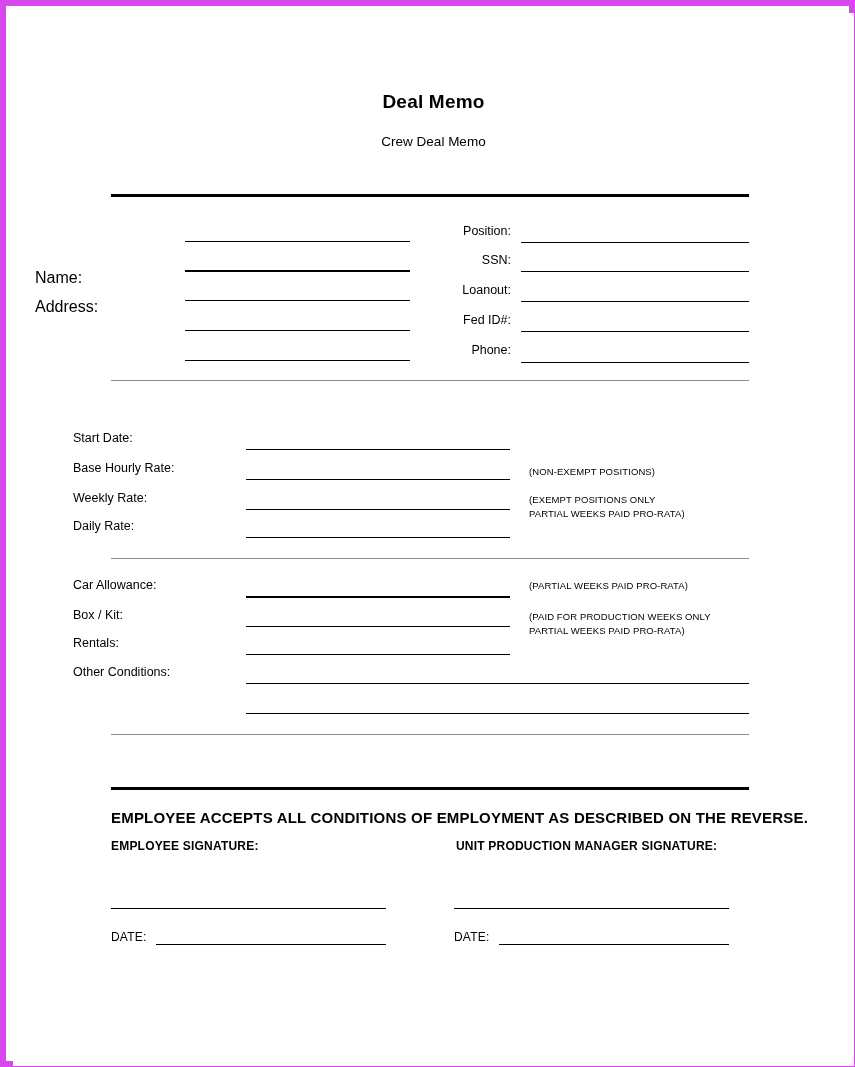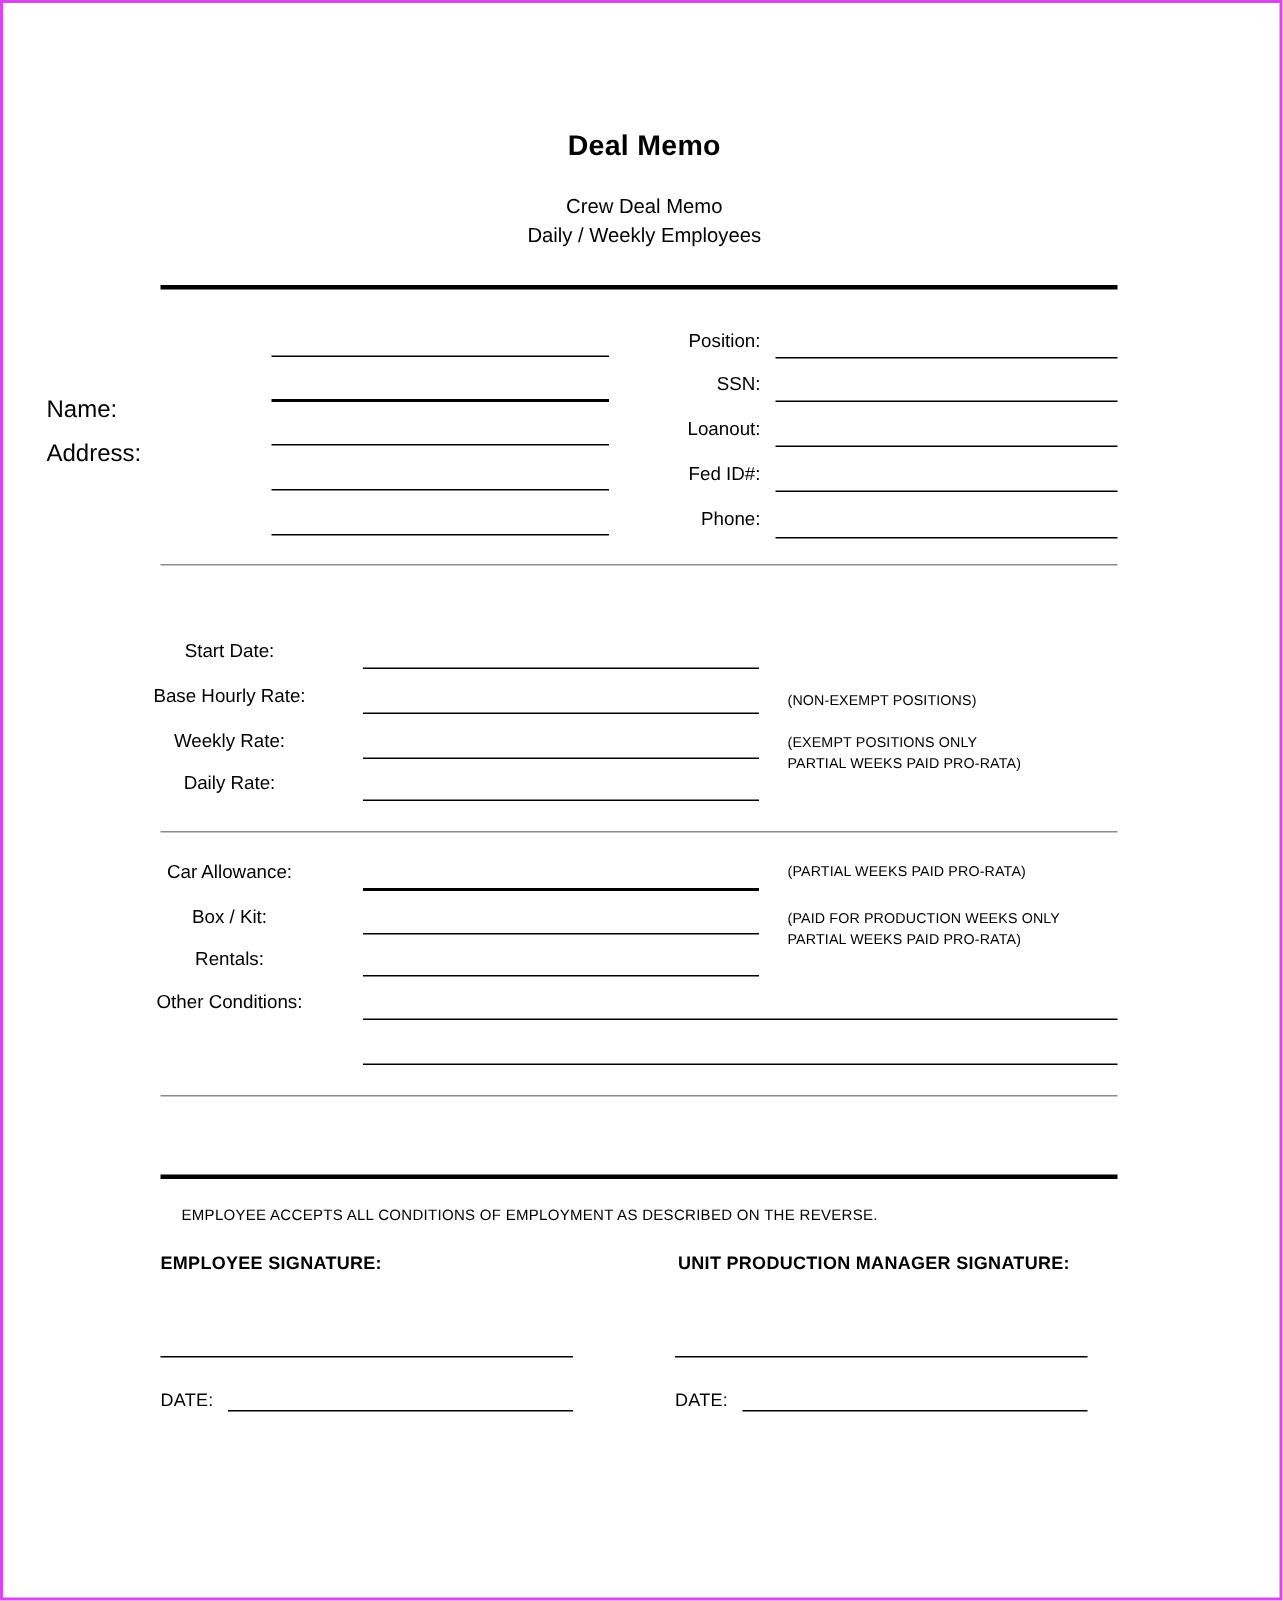--- a/index.html
+++ b/index.html
@@ -15,21 +15,21 @@
     overflow: hidden;
   }
 
   
   .page-frame {
     position: absolute;
     left: 0; top: 0;
     width: 855px;
     height: 1067px;
     box-sizing: border-box;
-    border: 2px solid #d946ef;
+    border: 6px solid #d946ef;
     background: #ffffff;
   }
   .page-sheet {
     position: absolute;
     left: 7px; top: 7px;
     width: 841px;
     height: 1053px;
     background: #ffffff;
   }
 
@@ -107,21 +107,21 @@
     width: 228px;
     border-bottom: 1.4px solid #000;
     height: 0;
   }
 
   
   .lbl-mid {
     position: absolute;
     left: 60px;
     width: 168px;
-    text-align: center;
+    text-align: left;
     font-size: 12.5px;
     white-space: nowrap;
   }
   .ln-mid {
     position: absolute;
     left: 233px;
     width: 264px;
     border-bottom: 1.4px solid #000;
     height: 0;
   }
@@ -161,24 +161,25 @@
     width: 638px;
     font-size: 10.5px;
     line-height: 14.5px;
     text-align: justify;
     letter-spacing: 0.1px;
   }
 
   
   .accept-line {
     position: absolute;
-    left: 112px;
-    font-size: 10px;
+    left: 98px;
+    font-size: 15px;
     letter-spacing: 0.2px;
     white-space: nowrap;
+    font-weight: bold;
   }
   .sig-label {
     position: absolute;
     font-size: 12px;
     letter-spacing: 0.2px;
     white-space: nowrap;
     font-weight: bold;
   }
 
   
@@ -202,21 +203,20 @@
 </head>
 <body>
 
 <div class="page-frame">
   <div class="page-sheet">
     <div class="doc">
 
       <div class="doc-title">Deal Memo</div>
       <div class="doc-subtitle">
         <div>Crew Deal Memo</div>
-        <div>Daily / Weekly Employees</div>
       </div>
 
       <div class="rule-thick" style="top:181px;"></div>
 
       <div class="lbl-left" style="left:22px; top:211px;">Name:</div>
       <div class="ln-left" style="top:228px;"></div>
 
       <div class="lbl-left" style="left:22px; top:240px;">Address:</div>
       <div class="ln-left bold" style="top:257px;"></div>
 

